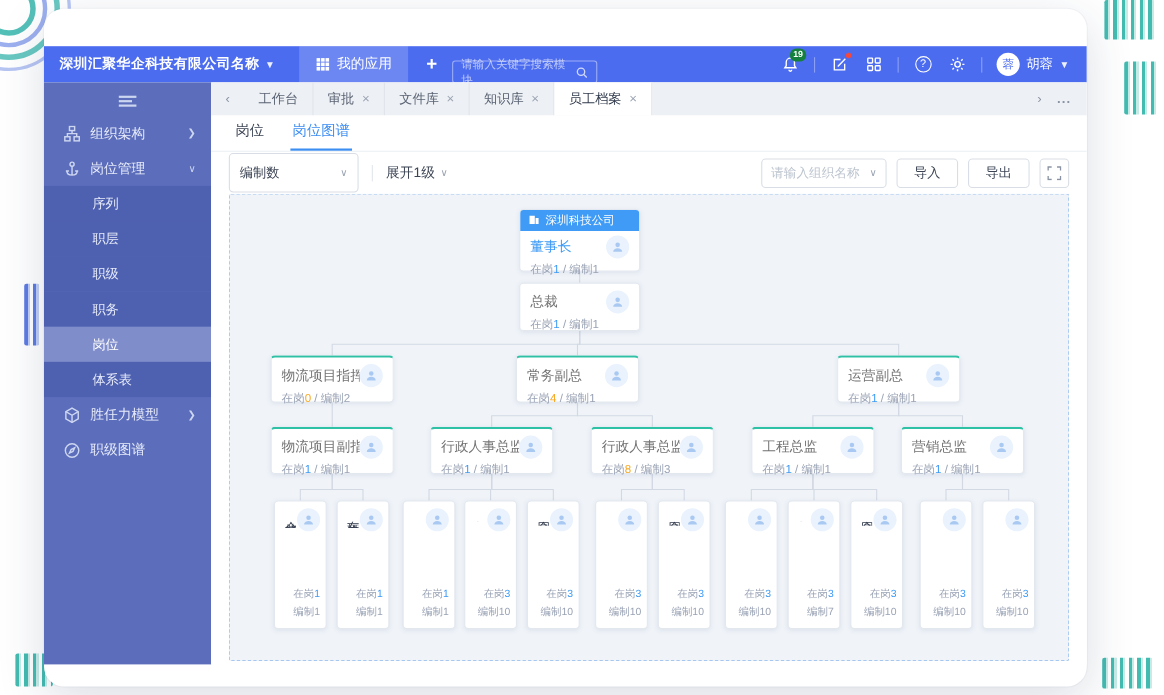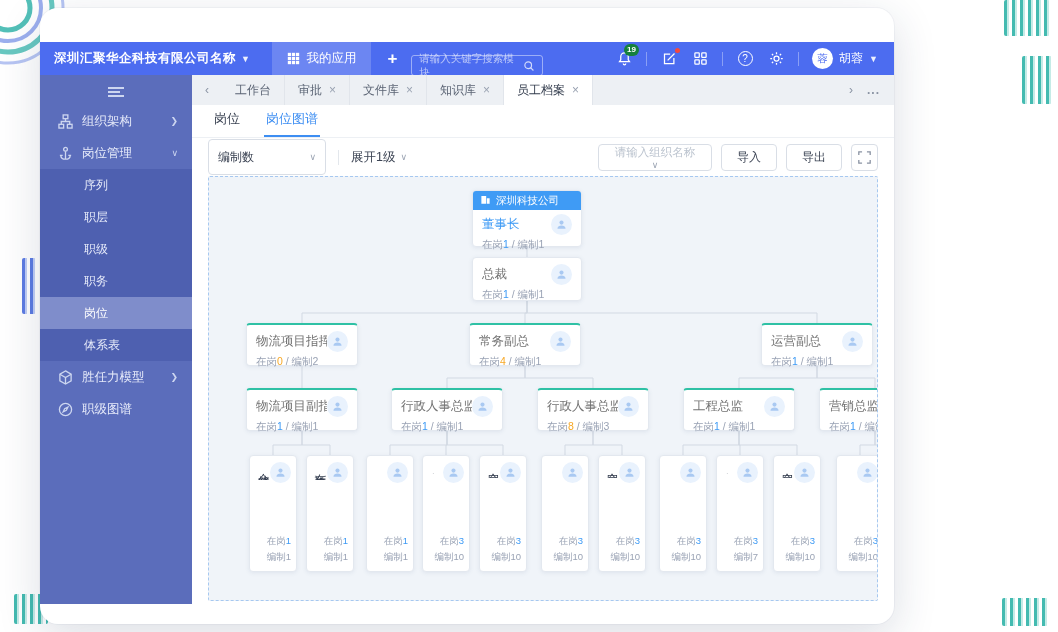--- a/index.html
+++ b/index.html
@@ -6,21 +6,21 @@
   html,body { width:1058px; height:632px; overflow:hidden; background:#ffffff;
     font-family:"Liberation Sans","DejaVu Sans",sans-serif; }
   .stage { position:relative; width:1058px; height:632px; }
 
   
   .decor { position:absolute; z-index:0; }
   .decor-stripes { background:repeating-linear-gradient(90deg,#2fb3a8 0 3px, #bfe9e4 3px 5px, transparent 5px 8px); opacity:.9; border-radius:2px; }
   .decor-stripes.blue { background:repeating-linear-gradient(90deg,#4a6de0 0 3px, #b9c8f5 3px 5px, transparent 5px 8px); }
 
   
-  .window { position:absolute; left:40px; top:8px; width:854px; height:616px; z-index:1;
+  .window { position:absolute; left:40px; top:8px; width:948px; height:616px; z-index:1;
     background:#fff; border-radius:18px; box-shadow:0 12px 44px rgba(30,50,90,.16), 0 0 0 1px rgba(30,50,90,.04); overflow:hidden; }
 
   
   .topbar { position:absolute; left:0; top:34px; width:100%; height:33px; background:#4c6cf0;
     display:flex; align-items:center; color:#fff; padding:0 0 0 14px; }
   .tb-company { display:flex; align-items:center; gap:5px; font-size:12.5px; font-weight:bold; letter-spacing:.5px; cursor:pointer; }
   .caret { font-size:9px; opacity:.9; }
   .tb-apps { height:33px; display:flex; align-items:center; gap:6px; padding:0 15px; margin-left:22px;
     background:rgba(255,255,255,.18); font-size:12.5px; cursor:pointer; }
   .tb-plus { font-size:17px; font-weight:bold; margin:0 14px 0 16px; cursor:pointer; }
@@ -69,21 +69,21 @@
   .ptab.active::after { content:""; position:absolute; left:-2px; right:-2px; bottom:0; height:2px; background:#3d8ef2; }
 
   .toolbar { height:38px; display:flex; align-items:center; padding:0 16px; gap:12px; }
   .select-box { width:118px; height:27px; border:1px solid #d9dee6; border-radius:4px; display:flex; align-items:center;
     justify-content:space-between; padding:17px 9px; font-size:12px; color:#3c4454; cursor:pointer; }
   .gcaret { color:#9aa3b2; font-size:9px; }
   .tb-sep { width:1px; height:15px; background:#e3e7ec; }
   .expand-ctl { display:flex; align-items:center; gap:5px; font-size:12.5px; color:#3c4454; cursor:pointer; }
   .toolbar-right { margin-left:auto; display:flex; align-items:center; gap:9px; }
   .org-search { width:114px; height:27px; border:1px solid #d9dee6; border-radius:4px; display:flex; align-items:center;
-    justify-content:space-between; padding:0 8px; font-size:11.5px; color:#bcc4cf; cursor:text;flex-direction:column; }
+    justify-content:space-between; padding:0 8px; font-size:11.5px; color:#bcc4cf; cursor:text; }
   .btn { height:27px; padding:0 15px; border:1px solid #d9dee6; border-radius:4px; background:#fff;
     font-size:12px; color:#3c4454; display:flex; align-items:center; cursor:pointer; }
   .icon-btn { width:27px; height:27px; border:1px solid #d9dee6; border-radius:4px; display:flex;
     align-items:center; justify-content:center; color:#8a93a3; cursor:pointer; background:#fff; }
 
   .chart { flex:1; margin:0 16px 3px 16px; background:#f0f4f9; border:1px dashed #a6c8f0; border-radius:2px;
     position:relative; overflow:hidden; }
   .chart svg.links { position:absolute; left:0; top:0; }
 
   

